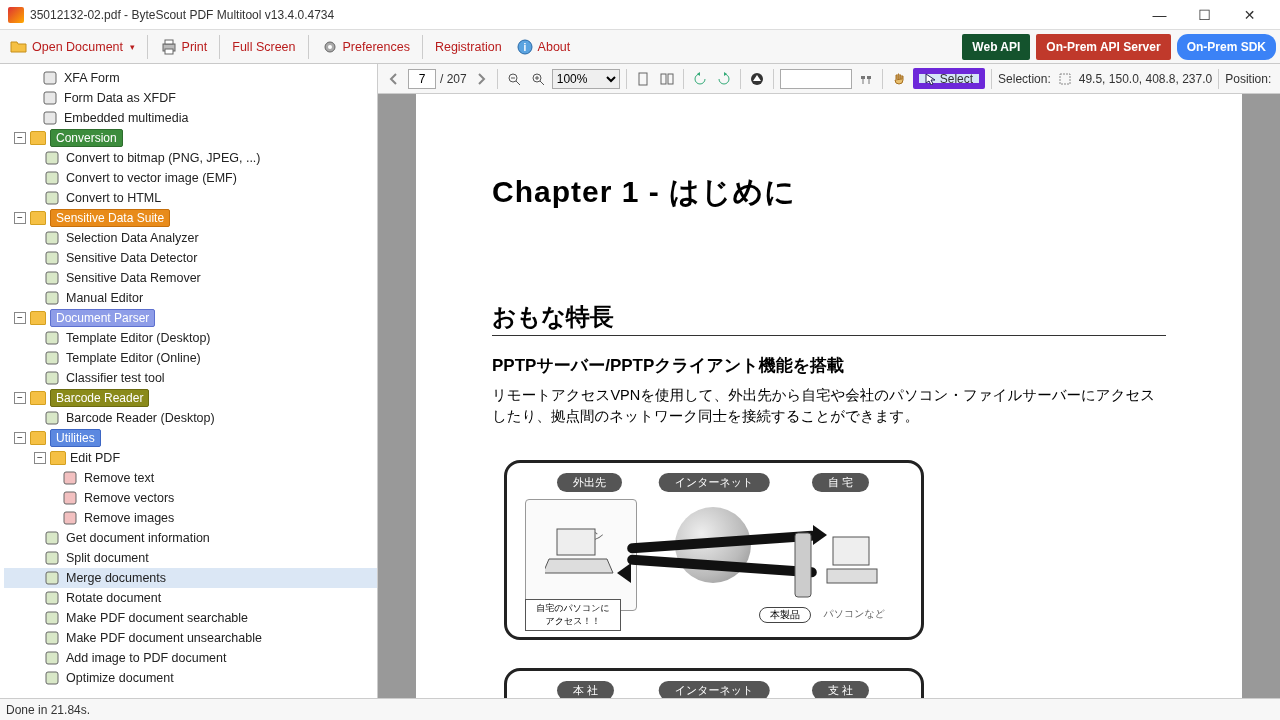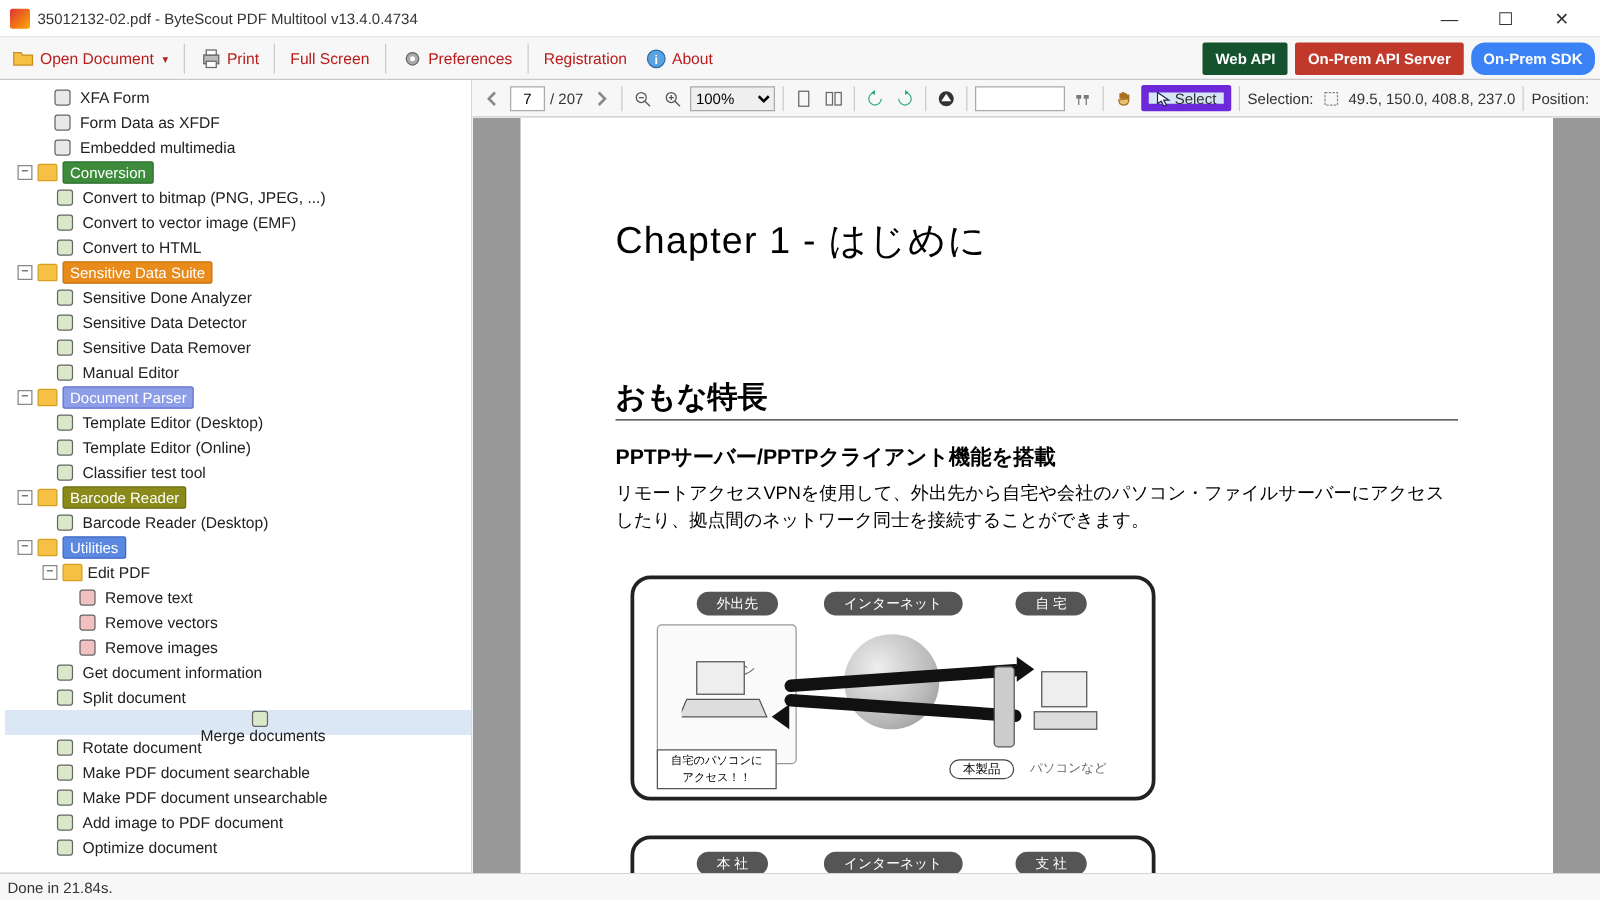--- a/index.html
+++ b/index.html
@@ -36,37 +36,37 @@
 .indent-2 { padding-left: 58px; }
 .toggle { width:12px; height:12px; border:1px solid #888; display:flex; align-items:center; justify-content:center; font-size:10px; margin-right:4px; background:#fff; line-height:1;}
 .folder { width:16px; height:14px; background:#f5c044; border:1px solid #d4a020; border-radius:2px 2px 1px 1px; margin-right:4px;}
 .leaf-icon { width:16px; height:14px; margin-right:6px; display:flex; align-items:center; justify-content:center; font-size:10px; }
 .label-pill { padding:1px 5px; color:#fff; border-radius:2px; font-size:12px;}
 .pill-green { background:#3c8c3c; border:1px solid #2d6d2d;}
 .pill-orange { background:#e88b1a; border:1px solid #c66f0b;}
 .pill-purple { background:#8e9de8; border:1px solid #5d70cf;}
 .pill-olive { background:#8a8a1a; border:1px solid #6b6b10;}
 .pill-blue { background:#5b88e0; border:1px solid #3d66c4;}
-.selected { background:#dbe7f5;flex-direction:column; }
+.selected { background:#dbe7f5; }
 
 
 .content { flex:1; display:flex; flex-direction:column; background:#fff;}
 .doc-toolbar { height:30px; border-bottom:1px solid #ccc; display:flex; align-items:center; padding:0 6px; gap:4px; font-size:12px; color:#333; background:#f7f7f7;}
 .doc-toolbar .icn { width:20px; height:20px; display:flex; align-items:center; justify-content:center; border-radius:2px; cursor:pointer;}
 .doc-toolbar .sep { width:1px; height:20px; background:#ccc; margin:0 2px;}
 .page-input { width:28px; height:20px; border:1px solid #aaa; text-align:center; font-size:12px; }
 .zoom-select { height:20px; border:1px solid #aaa; font-size:12px; width:68px; }
 .search-input { width:72px; height:20px; border:1px solid #aaa; font-size:12px; padding:0 3px;}
 .select-tool { display:flex; align-items:center; gap:3px; padding:1px 6px; border:6px solid #6d28d9; background:#d5e5f6; border-radius:2px; height:21px;}
 .info-label { font-size:12px; color:#333;}
 
 
 .viewer { flex:1; background:#999; overflow:auto; position:relative; }
 .page { width:826px; margin: 0 auto; background:#fff; min-height:1100px; padding: 78px 76px 40px 76px;}
-.page h1 { font-size:30px; font-weight:400; letter-spacing:1px; margin-bottom:88px; font-family: "Meiryo","Segoe UI",sans-serif;}
+.page h1 { font-size:30px; font-weight:700; letter-spacing:1px; margin-bottom:88px; font-family: "Meiryo","Segoe UI",sans-serif;}
 .page h2 { font-size:24px; font-weight:800; border-bottom:1px solid #333; padding-bottom:2px; margin-bottom:18px; font-family: "Meiryo","Segoe UI",sans-serif;}
 .page h3 { font-size:17px; font-weight:700; margin-bottom:8px; font-family: "Meiryo","Segoe UI",sans-serif;}
 .page p { font-size:14.5px; line-height:1.45; margin-bottom:33px; font-family: "Meiryo","Segoe UI",sans-serif;}
 
 .diagram { width:420px; height:180px; border:3px solid #222; border-radius:16px; margin:0 0 28px 12px; position:relative; background:#fff;}
 .pill { position:absolute; top:10px; padding:2px 16px; border-radius:10px; background:#555; color:#fff; font-size:11px;}
 .pill.l { left:50px;}
 .pill.c { left:50%; transform:translateX(-50%);}
 .pill.r { right:52px;}
 .dev-label { position:absolute; font-size:10px; color:#666; }
@@ -209,21 +209,21 @@
             <span class="toggle">−</span>
             <span class="folder"></span>
             <span class="label-pill pill-orange">Sensitive Data Suite</span>
           </div>
           <div class="node indent-1">
             <span class="leaf-icon">
               <svg width="14" height="14">
                 <rect x="1" y="1" width="12" height="12" rx="2" fill="#d9e8c8" stroke="#666"></rect>
               </svg>
             </span>
-            <span>Sensitive Done Analyzer</span>
+            <span>Selection Data Analyzer</span>
           </div>
           <div class="node indent-1">
             <span class="leaf-icon">
               <svg width="14" height="14">
                 <rect x="1" y="1" width="12" height="12" rx="2" fill="#d9e8c8" stroke="#666"></rect>
               </svg>
             </span>
             <span>Sensitive Data Detector</span>
           </div>
           <div class="node indent-1">

